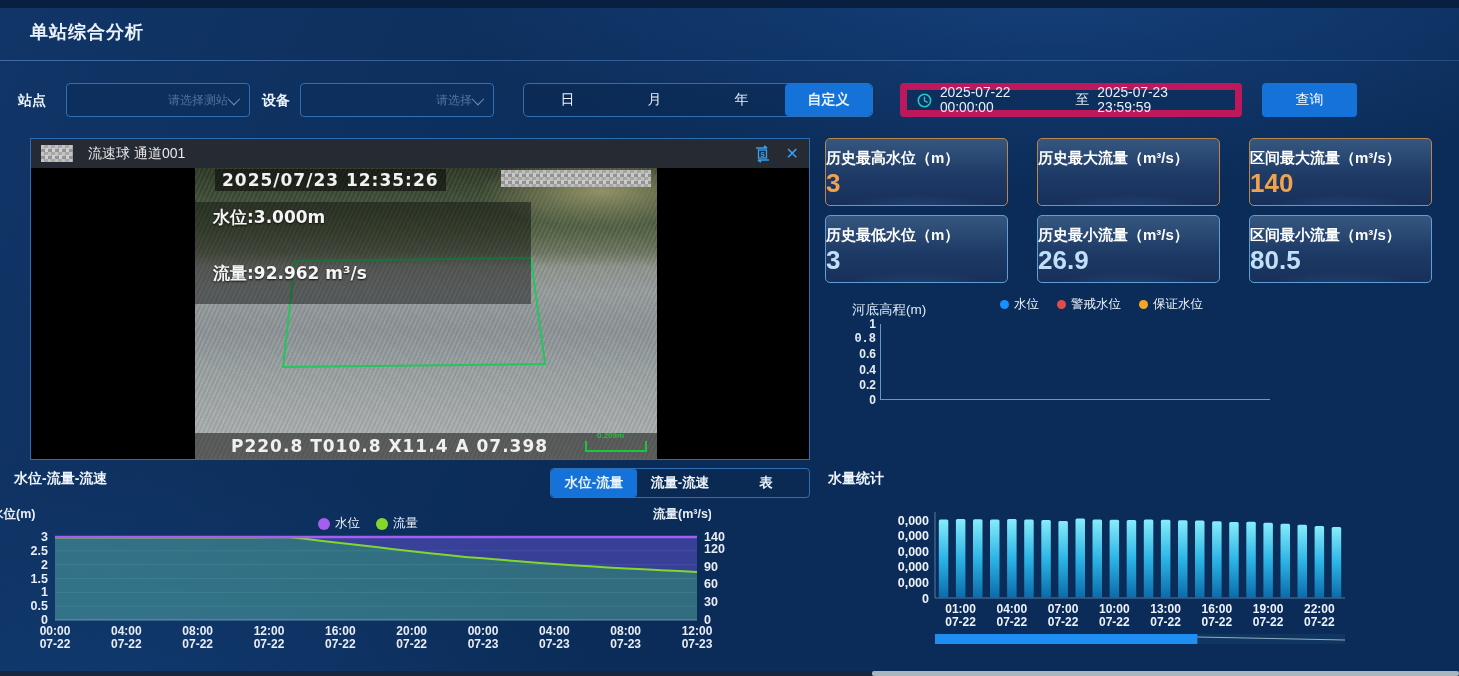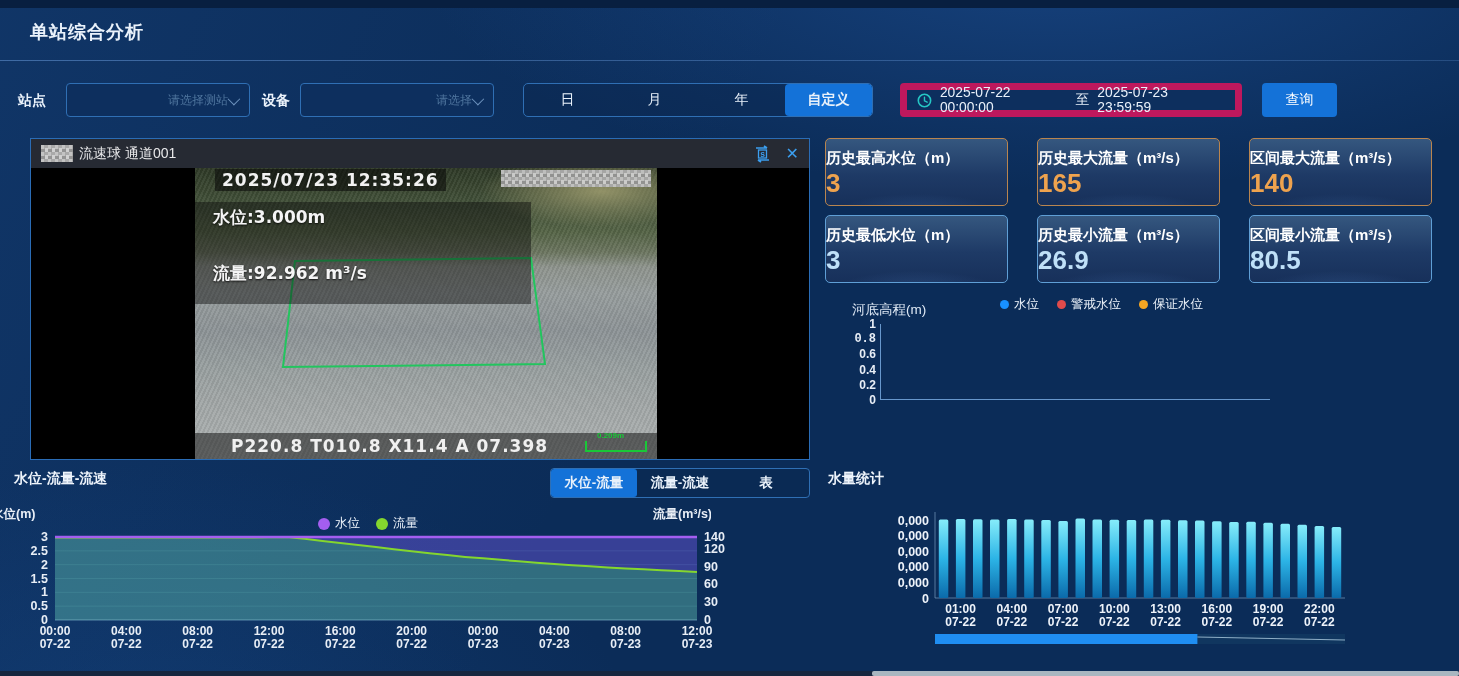--- a/index.html
+++ b/index.html
@@ -21,25 +21,25 @@
   
   .flabel{position:absolute;top:83px;height:34px;line-height:34px;font-size:14px;font-weight:bold;}
   .select{position:absolute;top:83px;height:34px;border:1px solid #2f6fb4;border-radius:4px;background:#0d2f5e;display:flex;align-items:center;padding:0 12px;cursor:pointer;}
   .select .ph{flex:1;font-size:12px;color:#4f759e;text-align:right;}
   .chev{width:9px;height:9px;border-right:1.6px solid #6f94bf;border-bottom:1.6px solid #6f94bf;transform:rotate(45deg) translateY(-2px);}
   .seg-group{position:absolute;left:523px;top:83px;width:350px;height:34px;border:1px solid #2f6fb4;border-radius:5px;background:rgba(10,40,80,.45);display:flex;overflow:hidden;}
   .seg{flex:1;display:flex;align-items:center;justify-content:center;font-size:14px;color:#e9f1fa;cursor:pointer;}
   .seg.active{background:#1472d8;border-radius:4px;font-weight:bold;}
   .datebox{position:absolute;left:900px;top:83px;width:342px;height:34px;border:7px solid #be185d;border-radius:4px;background:#0d2f5e;display:flex;align-items:center;padding:0 10px;gap:8px;cursor:pointer;}
   .datebox .dtxt{font-size:13.8px;color:#e9f1fa;}
-  .btn-query{position:absolute;left:1262px;top:83px;width:75px;height:34px;background:#1472d8;border:none;border-radius:4px;color:#fff;font-size:14px;cursor:pointer;font-family:inherit;}
+  .btn-query{position:absolute;left:1262px;top:83px;width:95px;height:34px;background:#1472d8;border:none;border-radius:4px;color:#fff;font-size:14px;cursor:pointer;font-family:inherit;}
 
   
   .video-panel{position:absolute;left:30px;top:138px;width:780px;height:322px;border:1px solid #2a6cb5;background:#000;}
-  .video-titlebar{height:29px;background:#262a33;display:flex;align-items:center;padding:0 10px;gap:6px;}
+  .video-titlebar{height:29px;background:#262a33;display:flex;align-items:center;padding:0 10px;gap:15px;}
   .video-titlebar .vt{font-size:14px;color:#e8e8ea;}
   .mosaic{background-image:conic-gradient(#a9a9a9 25%, #d0d0d0 25% 50%, #949494 50% 75%, #c3c3c3 75%);background-size:7px 7px;}
   .vt-mosaic{width:32px;height:17px;}
   .vt-icons{margin-left:auto;display:flex;align-items:center;gap:14px;}
   .vt-icons .x{color:#3b9ff0;font-size:16px;cursor:pointer;}
   .video-body{position:relative;height:291px;background:#000;}
   .video-content{position:absolute;left:164px;top:0;width:462px;height:291px;overflow:hidden;
     background:
       radial-gradient(170px 50px at 88% 8%, rgba(160,158,112,.85), rgba(120,130,90,0) 72%),
       repeating-linear-gradient(115deg, rgba(255,255,255,.05) 0 2px, rgba(0,0,0,.06) 2px 4px),
@@ -163,21 +163,20 @@
   </div>
 </div>
 
 <div class="stat-grid" id="stat-grid">
     <div class="stat-card max">
       <div class="lab">历史最高水位（m）</div>
       <div class="val">3</div>
     </div>
     <div class="stat-card max">
       <div class="lab">历史最大流量（m³/s）</div>
-      <div class="val">165</div>
     </div>
     <div class="stat-card max">
       <div class="lab">区间最大流量（m³/s）</div>
       <div class="val">140</div>
     </div>
     <div class="stat-card min">
       <div class="lab">历史最低水位（m）</div>
       <div class="val">3</div>
     </div>
     <div class="stat-card min">

